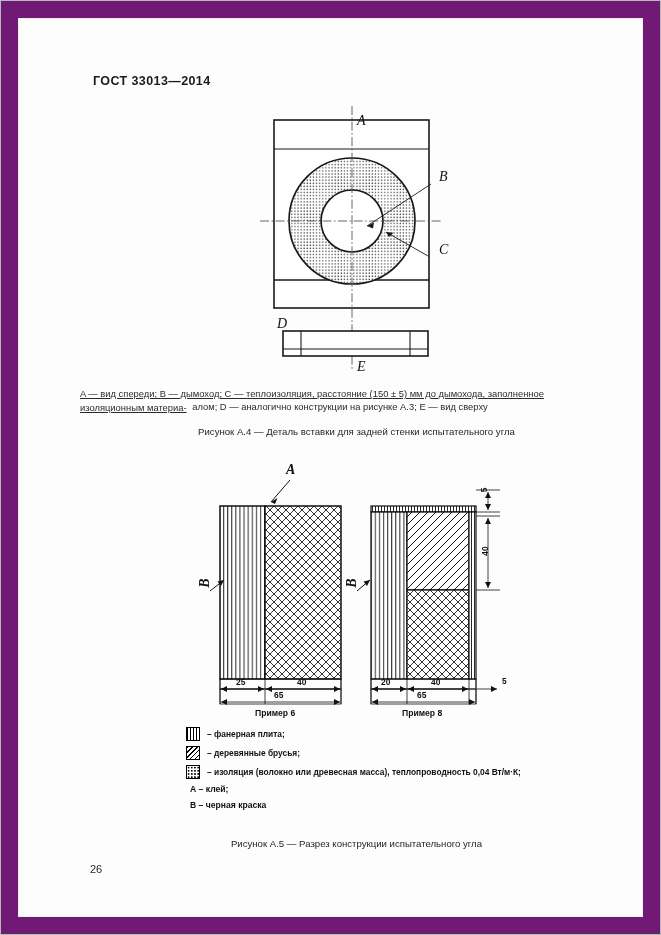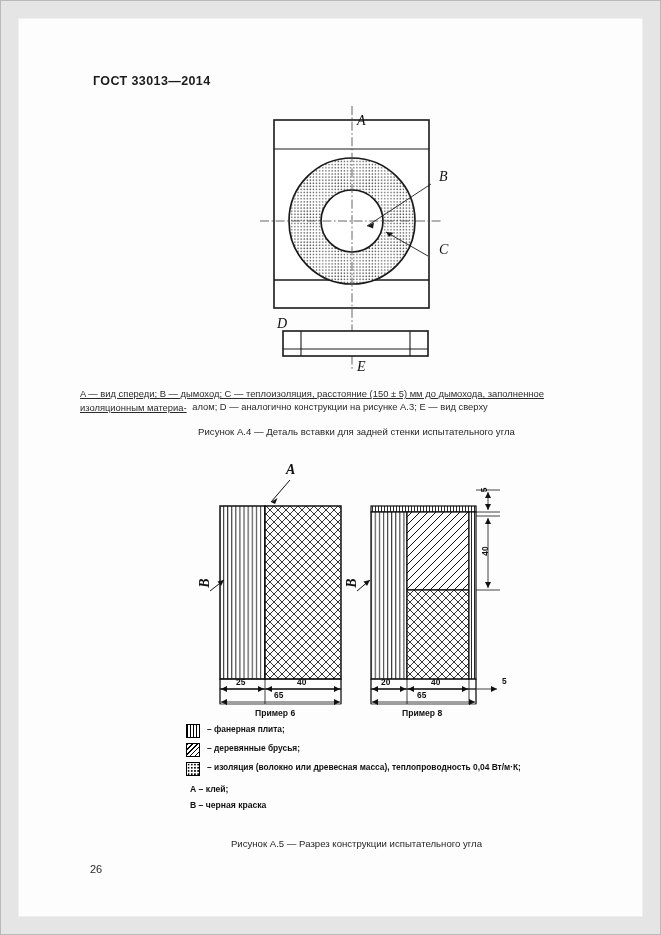--- a/index.html
+++ b/index.html
@@ -1,20 +1,20 @@
 <!DOCTYPE html>
 <html><head>
 <meta charset="utf-8">
 <style>
   html,body{margin:0;padding:0;background:#8a8a8a;}
   body{font-family:"Liberation Sans",sans-serif;}
   .page{
     position:relative;
     width:661px;height:935px;
-    background:#e5e5e5;
+    background:#701a75;
     overflow:hidden;
     border:1px solid #b9b9b9;
     box-sizing:border-box;
   }
   .page-inner{
     position:absolute;
     left:17px;top:17px;
     width:625px;height:899px;
     background:#fdfdfd;
     box-shadow:0 0 0 1px #efefef inset;
@@ -50,21 +50,21 @@
     font-weight:bold;font-size:8.6px;color:#111;
   }
   .dim{
     position:absolute;
     font-weight:bold;font-size:8.4px;color:#111;
   }
   svg{display:block;overflow:visible;}
 
   
   .legend{position:absolute;left:168px;top:706px;}
-  .legrow{display:flex;height:19px;}
+  .legrow{display:flex;align-items:center;height:19px;}
   .legsw{
     width:12px;height:12px;border:1.2px solid #000;
     margin-right:7px;flex:0 0 auto;background:#fff;
   }
   .sw-vert{
     background-image:repeating-linear-gradient(to right,#000 0 1.1px,#fff 1.1px 3px);
   }
   .sw-diag{
     background-image:repeating-linear-gradient(135deg,#000 0 1.1px,#fff 1.1px 3.4px);
   }

